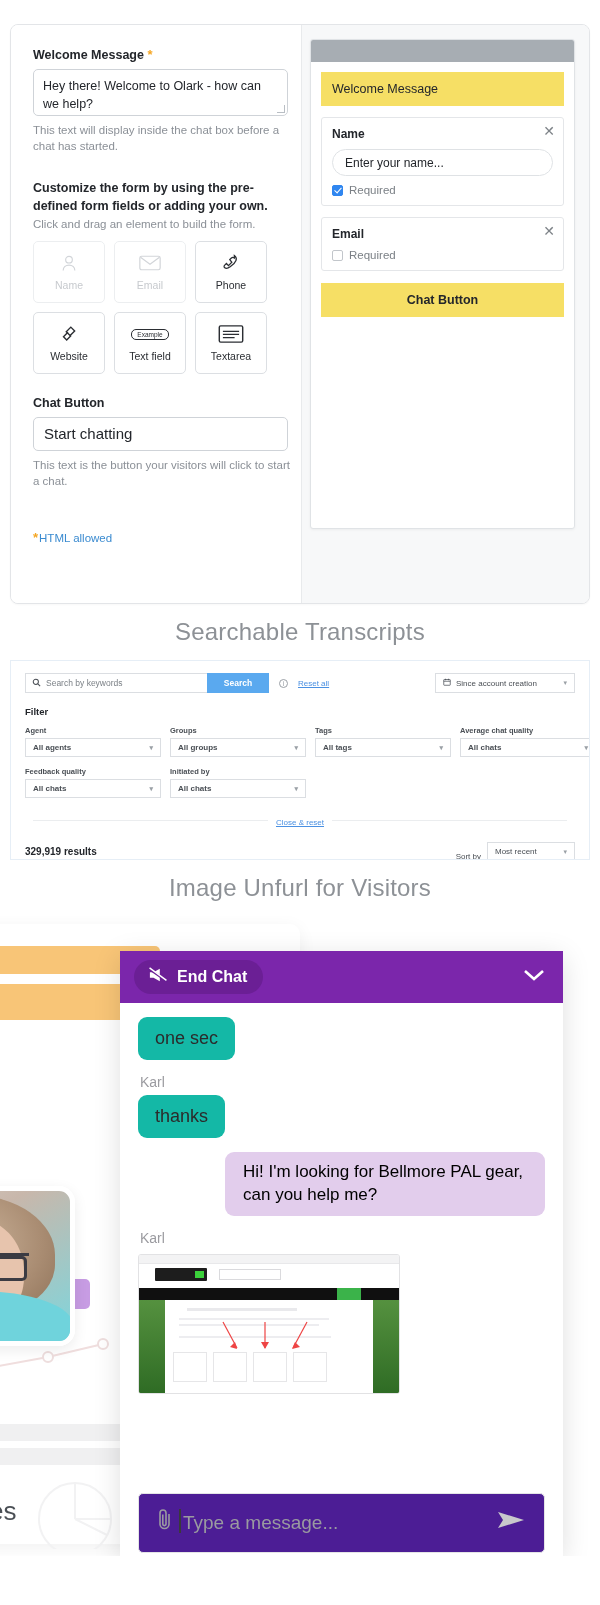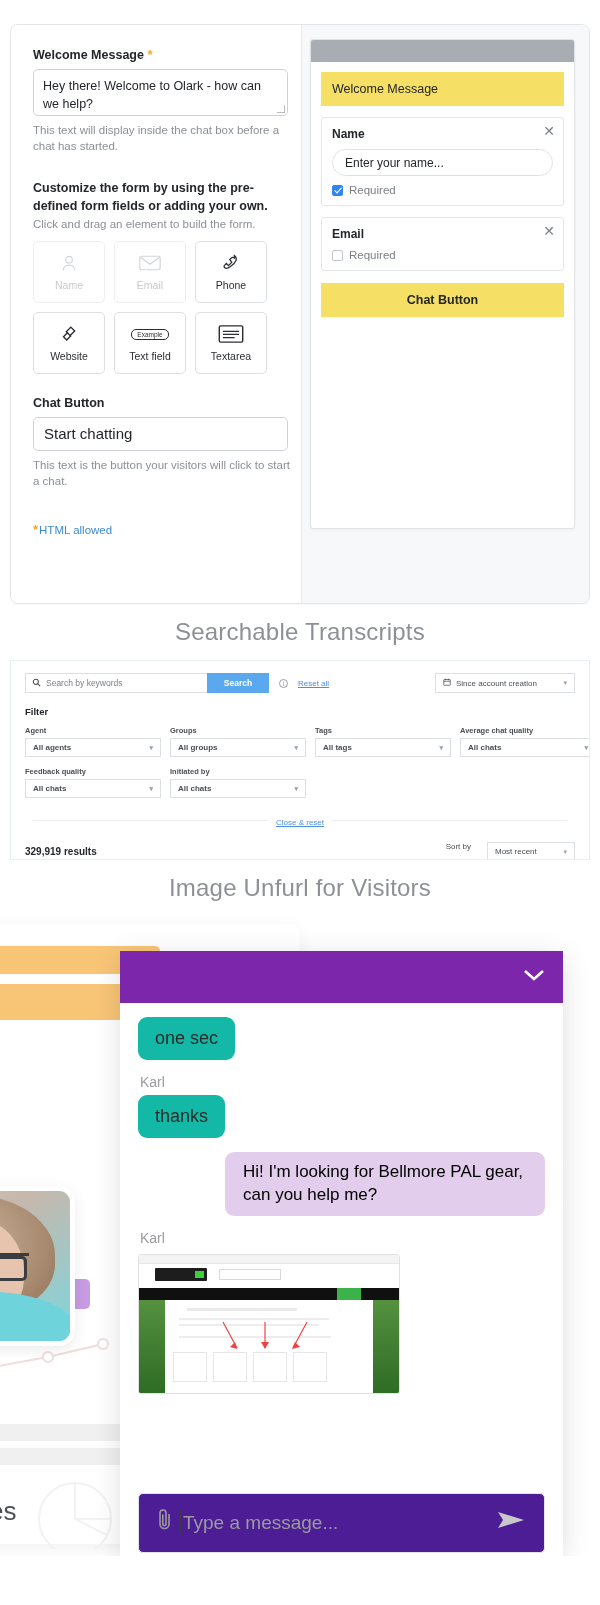--- a/index.html
+++ b/index.html
@@ -120,21 +120,21 @@
     display: flex;
     align-items: center;
     padding: 0 10px;
     font-size: 15px;
     color: #23262b;
     background:#fff;
   }
   .html-allowed {
     font-size: 11.5px;
     color: #3b8bd0;
-    margin-top: 32px;
+    margin-top: 40px;
   }
   .html-allowed .req-star { margin-right: 1px; }
 
   
   .widget-preview {
     background: #ffffff;
     border: 1px solid #e0e3e6;
     border-radius: 3px;
     width: 265px;
     min-height: 490px;
@@ -262,21 +262,21 @@
   .close-reset-row:before {
     content: ""; position: absolute; left: 8px; right: 8px; top: 50%;
     border-top: 1px solid #ebedef;
   }
   .close-reset {
     position: relative; display: inline-block; background: #fff; padding: 0 8px;
     font-size: 8px; color: #4a90e2; text-decoration: underline;
   }
   .results-row { display: flex; align-items: center; margin-top: 13px; }
   .results-count { font-size: 10px; font-weight: bold; color: #23262b; }
-  .sort-wrap { margin-left: auto; display: flex; align-items: flex-start; gap: 16px; }
+  .sort-wrap { margin-left: auto; display: flex; align-items: flex-end; gap: 6px; }
   .sort-by { font-size: 8px; color: #4a4f55; }
   .sort-select {
     width: 88px; height: 19px; border: 1px solid #dbdee2; background: #fff;
     display: flex; align-items: center; padding: 0 7px;
     font-size: 8px; color: #4a4f55;
   }
 
   
   #sec-unfurl { padding-top: 14px; }
   .unfurl-stage {
@@ -698,20 +698,30 @@
       <div class="hair"></div>
       <div class="face"></div>
       <div class="glasses"></div>
       <div class="shirt"></div>
     </div>
 
     <div style="position:absolute;left:-24px;top:580px;font-size:26px;color:#4a4f55;">ses</div>
 
     <div class="chat-widget">
       <div class="cw-header">
+        <div class="end-chat-pill">
+          <span>
+            <svg width="22" height="18" viewBox="0 0 24 20" fill="#ffffff">
+              <path d="M3 7h4l7-4v14l-7-4H3z"></path>
+              <path d="M2 3 L22 17" stroke="#6b1f95" stroke-width="2.6" fill="none"></path>
+              <path d="M2.6 2 L21.4 16" stroke="#ffffff" stroke-width="1.6" fill="none"></path>
+            </svg>
+          </span>
+          <span>End Chat</span>
+        </div>
         <span class="cw-chevron">
           <svg width="30" height="18" viewBox="0 0 30 18" fill="none" stroke="#ffffff" stroke-width="2.6">
             <path d="M6 5 L15 13 L24 5"></path>
           </svg>
         </span>
       </div>
 
       <div class="cw-body">
         <div>
           <span class="bubble-in">one sec</span>

